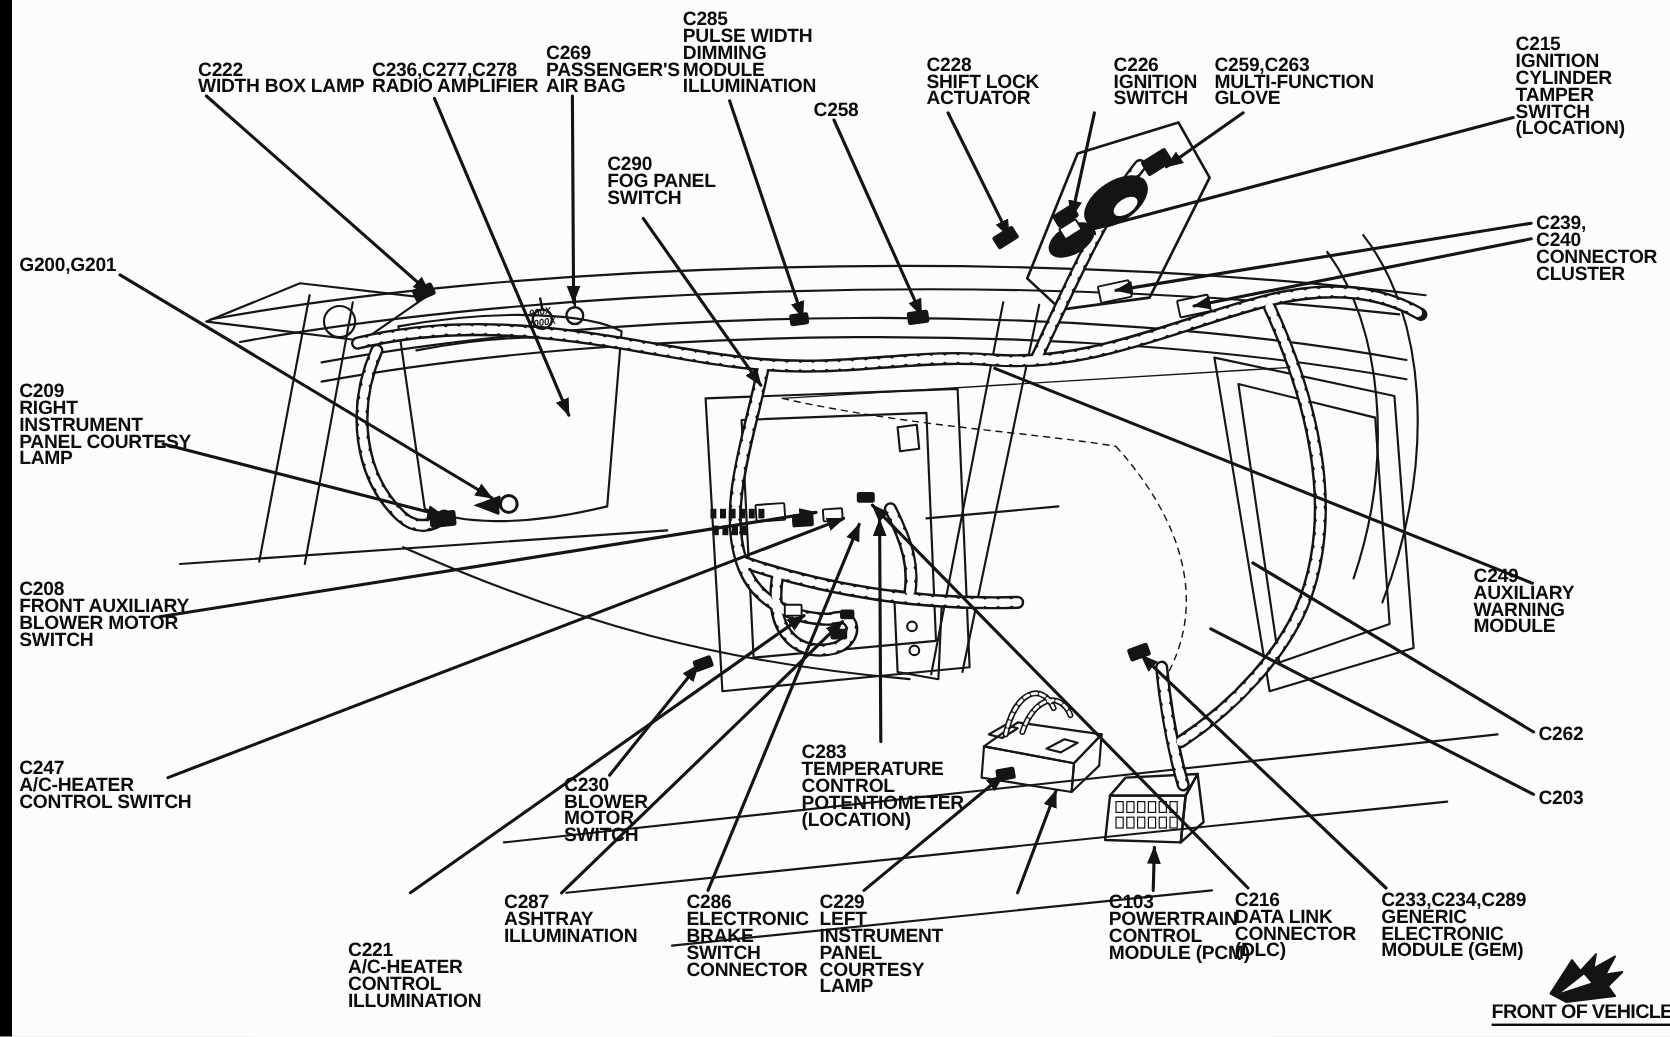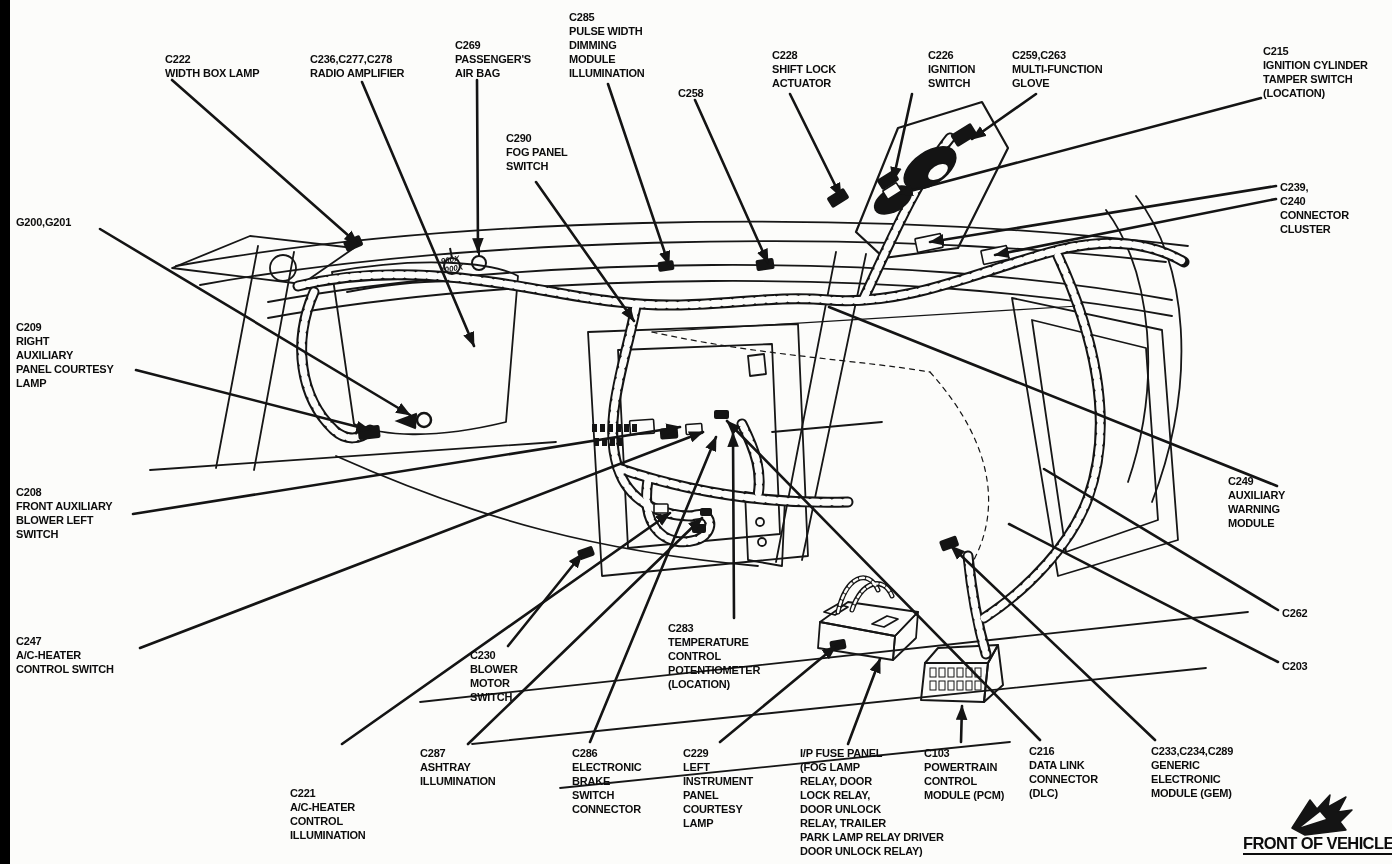--- a/index.html
+++ b/index.html
@@ -4,21 +4,21 @@
 <style>
   html,body{margin:0;padding:0;background:#e8e8e8;}
   #stage{
     position:relative;width:1392px;height:864px;overflow:hidden;
     background:#fcfcfa;
     font-family:"Liberation Sans",sans-serif;
   }
   #left-bar{position:absolute;left:0;top:0;width:10px;height:864px;background:#000;}
   .callout{
     position:absolute;z-index:5;
-    font-weight:700;font-size:11px;line-height:14px;
+    font-weight:700;font-size:16px;line-height:14px;
     letter-spacing:-0.2px;color:#0c0c0c;white-space:pre-line;
   }
   .front-label{
     position:absolute;z-index:5;
     font-weight:700;font-size:16.5px;line-height:18px;letter-spacing:-0.6px;
     color:#0c0c0c;border-bottom:2.5px solid #0c0c0c;padding-bottom:1px;
     white-space:nowrap;
   }
   svg{position:absolute;left:0;top:0;z-index:1;}
   .stamp{font:italic 700 8px "Liberation Sans",sans-serif;fill:#161616;}
@@ -238,40 +238,40 @@
   <div class="callout" style="left:678px;top:86px">C258</div>
   <div class="callout" style="left:772px;top:48px">C228
 SHIFT LOCK
 ACTUATOR</div>
   <div class="callout" style="left:928px;top:48px">C226
 IGNITION
 SWITCH</div>
   <div class="callout" style="left:1012px;top:48px">C259,C263
 MULTI-FUNCTION
 GLOVE</div>
-  <div class="callout" style="left:1263px;top:44px">C215
+  <div class="callout" style="left:1263px;top:31px">C215
 IGNITION CYLINDER
 TAMPER SWITCH
 (LOCATION)</div>
   <div class="callout" style="left:506px;top:131px">C290
 FOG PANEL
 SWITCH</div>
   <div class="callout" style="left:1280px;top:180px">C239,
 C240
 CONNECTOR
 CLUSTER</div>
   <div class="callout" style="left:16px;top:215px">G200,G201</div>
   <div class="callout" style="left:16px;top:320px">C209
 RIGHT
-AUXILIARY
+INSTRUMENT
 PANEL COURTESY
 LAMP</div>
   <div class="callout" style="left:16px;top:485px">C208
 FRONT AUXILIARY
-BLOWER LEFT
+BLOWER MOTOR
 SWITCH</div>
   <div class="callout" style="left:16px;top:634px">C247
 A/C-HEATER
 CONTROL SWITCH</div>
   <div class="callout" style="left:1228px;top:474px">C249
 AUXILIARY
 WARNING
 MODULE</div>
   <div class="callout" style="left:1282px;top:606px">C262</div>
   <div class="callout" style="left:1282px;top:659px">C203</div>
@@ -295,28 +295,20 @@
 TEMPERATURE
 CONTROL
 POTENTIOMETER
 (LOCATION)</div>
   <div class="callout" style="left:683px;top:746px">C229
 LEFT
 INSTRUMENT
 PANEL
 COURTESY
 LAMP</div>
-  <div class="callout" style="left:800px;top:746px">I/P FUSE PANEL
-(FOG LAMP
-RELAY, DOOR
-LOCK RELAY,
-DOOR UNLOCK
-RELAY, TRAILER
-PARK LAMP RELAY DRIVER
-DOOR UNLOCK RELAY)</div>
   <div class="callout" style="left:924px;top:746px">C103
 POWERTRAIN
 CONTROL
 MODULE (PCM)</div>
   <div class="callout" style="left:1029px;top:744px">C216
 DATA LINK
 CONNECTOR
 (DLC)</div>
   <div class="callout" style="left:1151px;top:744px">C233,C234,C289
 GENERIC

